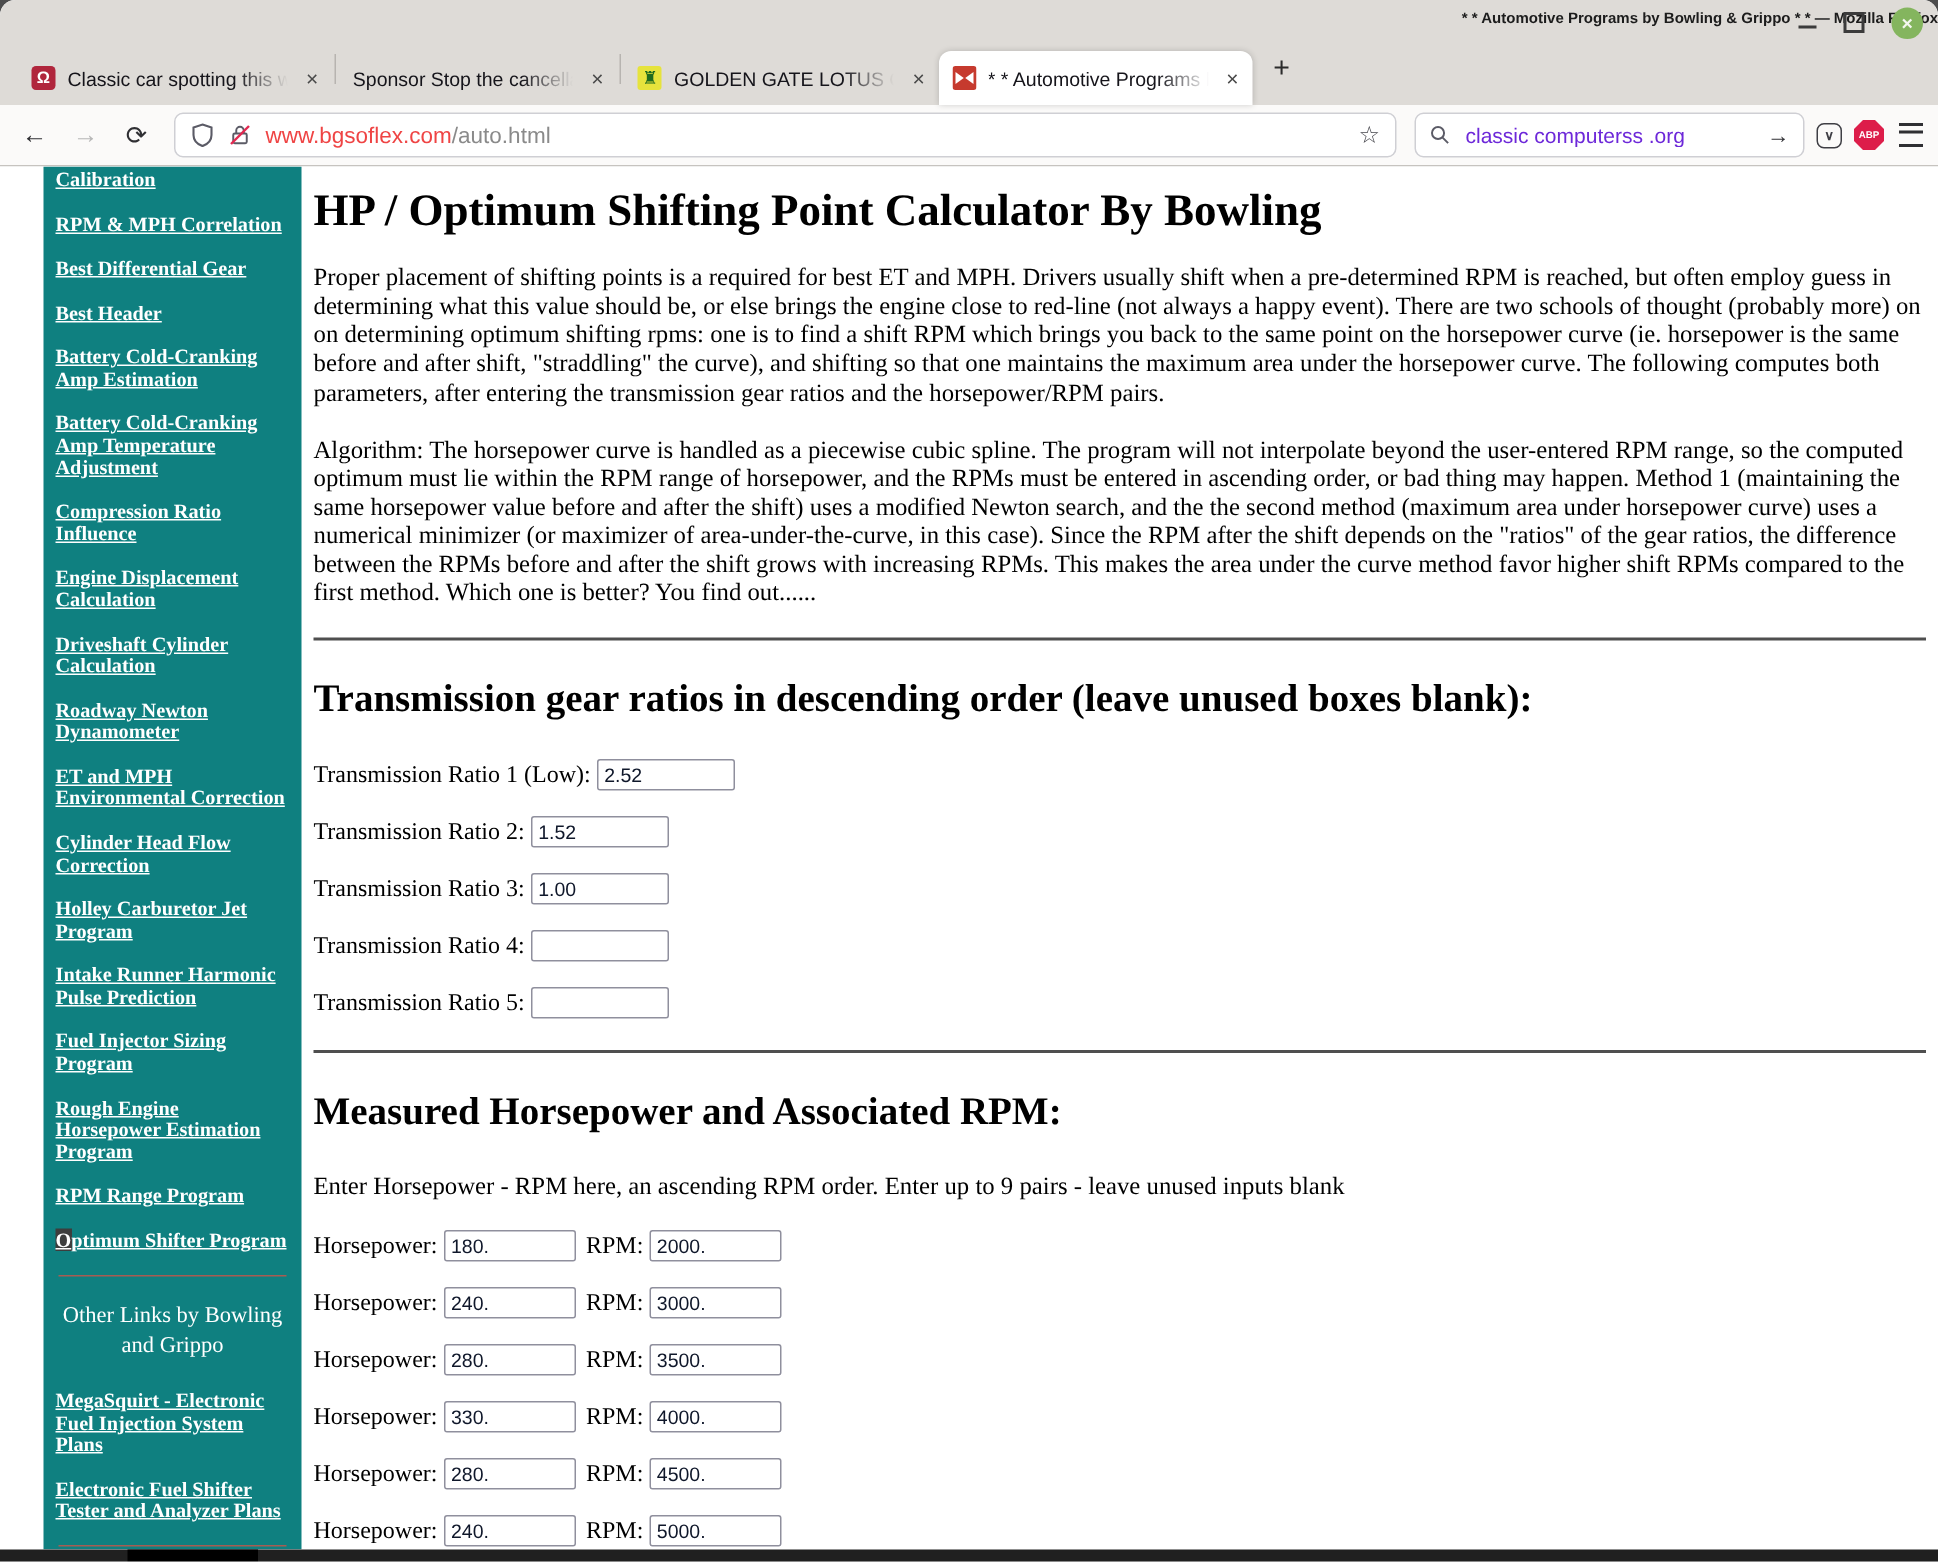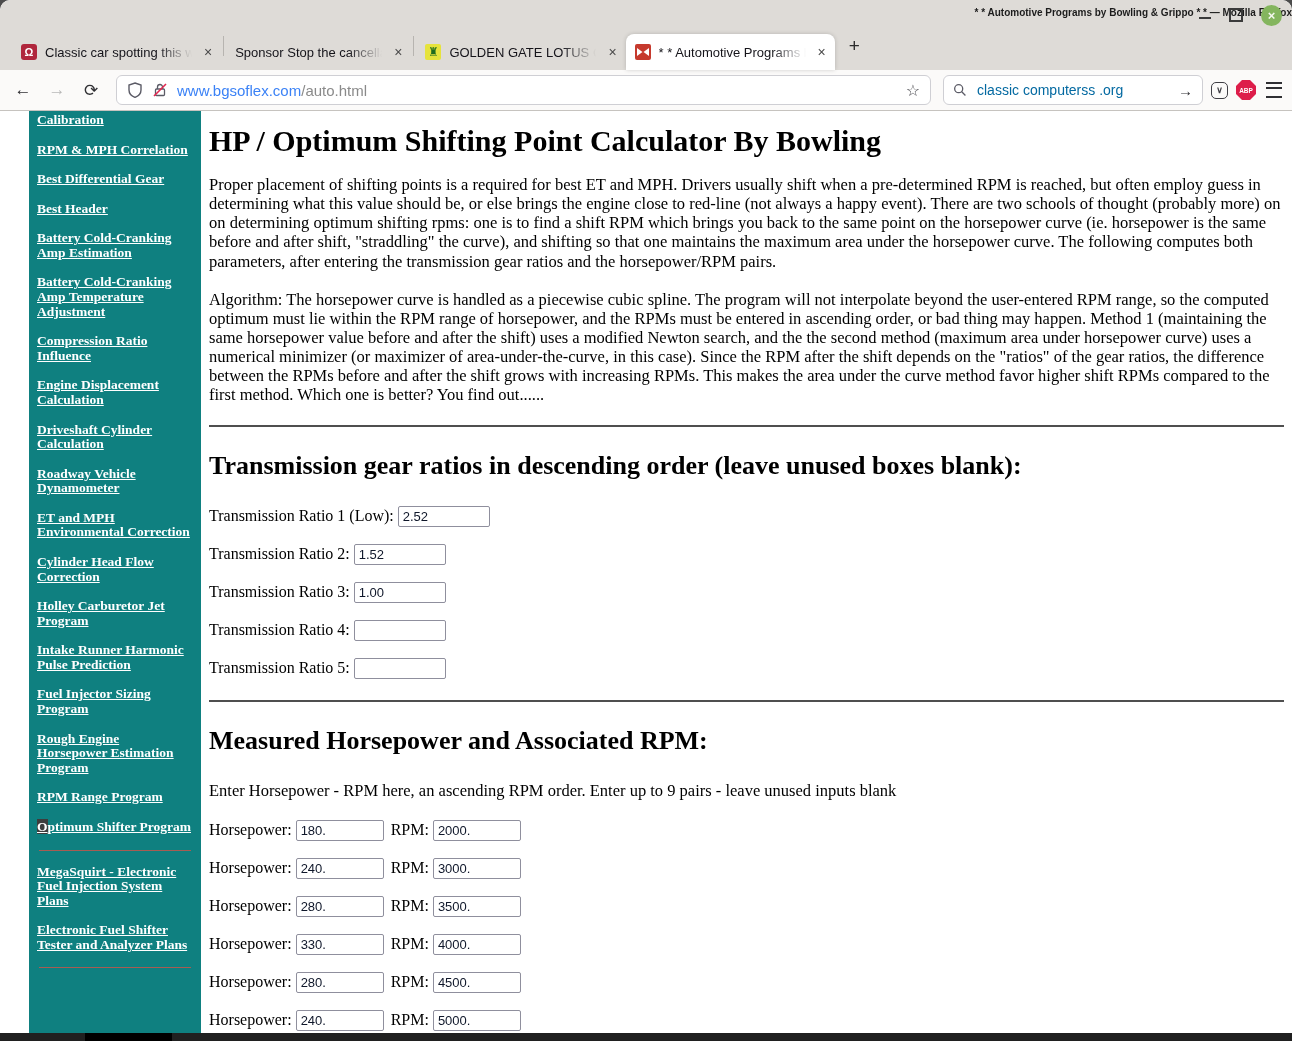--- a/index.html
+++ b/index.html
@@ -33,26 +33,26 @@
   .tab-close{margin-left:9px;color:#4a4a4a;font-size:14px;flex:0 0 auto;}
   .new-tab{font-size:19px;color:#2b2b2b;margin:0 0 8px 14px;align-self:center;line-height:20px;}
 
   
   .navbar{height:40px;background:#fbfaf9;border-bottom:1px solid #c6c3bf;display:flex;align-items:center;
           padding:0 10px;gap:8px;flex:0 0 auto;}
   .nav-btn{font-size:17px;color:#2f2f33;width:26px;text-align:center;flex:0 0 auto;}
   .nav-btn.disabled{color:#b8b8b8;}
   .urlbar{flex:1;height:28px;background:#fff;border:1px solid #cfcfd4;border-radius:6px;display:flex;
           align-items:center;padding:0 10px;gap:9px;font-size:15px;margin:0 4px;}
-  .url-host{color:#3b82f6;margin-top:12px;}
+  .url-host{color:#ef4444;margin-top:12px;}
   .url-path{color:#8a8a8a;}
   .url-star{margin-left:auto;font-size:16px;color:#48484e;}
   .searchbar{width:240px;height:28px;background:#fff;border:1px solid #cfcfd4;border-radius:6px;
              display:flex;align-items:center;padding:0 9px;gap:8px;flex:0 0 auto;}
-  .search-input{border:0;outline:0;flex:1;font:14px "Liberation Sans",sans-serif;color:#0369a1;
+  .search-input{border:0;outline:0;flex:1;font:14px "Liberation Sans",sans-serif;color:#6d28d9;
                 background:transparent;min-width:0;}
   .go-arrow{font-size:15px;color:#2f2f33;}
   .pocket{width:15px;height:15px;border:1.6px solid #3f3f45;border-radius:5px;color:#3f3f45;
           font-size:9px;display:flex;align-items:center;justify-content:center;font-weight:bold;}
   .abp{width:20px;height:20px;background:#dd1d4a;color:#fff;font-size:6.5px;font-weight:bold;
        display:flex;align-items:center;justify-content:center;
        clip-path:polygon(30% 0,70% 0,100% 30%,100% 70%,70% 100%,30% 100%,0 70%,0 30%);}
   .hamburger{width:16px;height:12px;border-top:2px solid #2f2f33;border-bottom:2px solid #2f2f33;
              position:relative;margin-left:2px;}
   .hamburger::after{content:"";position:absolute;left:0;right:0;top:3px;height:2px;background:#2f2f33;}
@@ -160,30 +160,31 @@
     <div class="sidebar" id="sidebar" style="background: rgb(15, 128, 128);">
         <a class="side-link">Calibration</a>
         <a class="side-link">RPM &amp; MPH Correlation</a>
         <a class="side-link">Best Differential Gear</a>
         <a class="side-link">Best Header</a>
         <a class="side-link">Battery Cold-Cranking Amp Estimation</a>
         <a class="side-link">Battery Cold-Cranking Amp Temperature Adjustment</a>
         <a class="side-link">Compression Ratio Influence</a>
         <a class="side-link">Engine Displacement Calculation</a>
         <a class="side-link">Driveshaft Cylinder Calculation</a>
-        <a class="side-link">Roadway Vehicle Dynamometer</a>
+        <a class="side-link">Roadway Newton Dynamometer</a>
         <a class="side-link">ET and MPH Environmental Correction</a>
         <a class="side-link">Cylinder Head Flow Correction</a>
         <a class="side-link">Holley Carburetor Jet Program</a>
         <a class="side-link">Intake Runner Harmonic Pulse Prediction</a>
         <a class="side-link">Fuel Injector Sizing Program</a>
         <a class="side-link">Rough Engine Horsepower Estimation Program</a>
         <a class="side-link">RPM Range Program</a>
         <a class="side-link"><span class="hl-first">O</span>ptimum Shifter Program</a>
         <hr class="side-hr" style="border-top-color: rgb(168, 92, 82);">
+        <div class="other-title">Other Links by Bowling and Grippo</div>
         <a class="side-link">MegaSquirt - Electronic Fuel Injection System Plans</a>
         <a class="side-link">Electronic Fuel Shifter Tester and Analyzer Plans</a>
         <hr class="side-hr" style="border-top-color: rgb(168, 92, 82);">
       </div>
 
     <div class="main">
       <h1>HP / Optimum Shifting Point Calculator By Bowling</h1>
       <p>Proper placement of shifting points is a required for best ET and MPH. Drivers usually shift when a pre-determined RPM is reached, but often employ guess in determining what this value should be, or else brings the engine close to red-line (not always a happy event). There are two schools of thought (probably more) on on determining optimum shifting rpms: one is to find a shift RPM which brings you back to the same point on the horsepower curve (ie. horsepower is the same before and after shift, "straddling" the curve), and shifting so that one maintains the maximum area under the horsepower curve. The following computes both parameters, after entering the transmission gear ratios and the horsepower/RPM pairs.</p>
       <p>Algorithm: The horsepower curve is handled as a piecewise cubic spline. The program will not interpolate beyond the user-entered RPM range, so the computed optimum must lie within the RPM range of horsepower, and the RPMs must be entered in ascending order, or bad thing may happen. Method 1 (maintaining the same horsepower value before and after the shift) uses a modified Newton search, and the the second method (maximum area under horsepower curve) uses a numerical minimizer (or maximizer of area-under-the-curve, in this case). Since the RPM after the shift depends on the "ratios" of the gear ratios, the difference between the RPMs before and after the shift grows with increasing RPMs. This makes the area under the curve method favor higher shift RPMs compared to the first method. Which one is better? You find out......</p>
       <hr class="content-hr">

